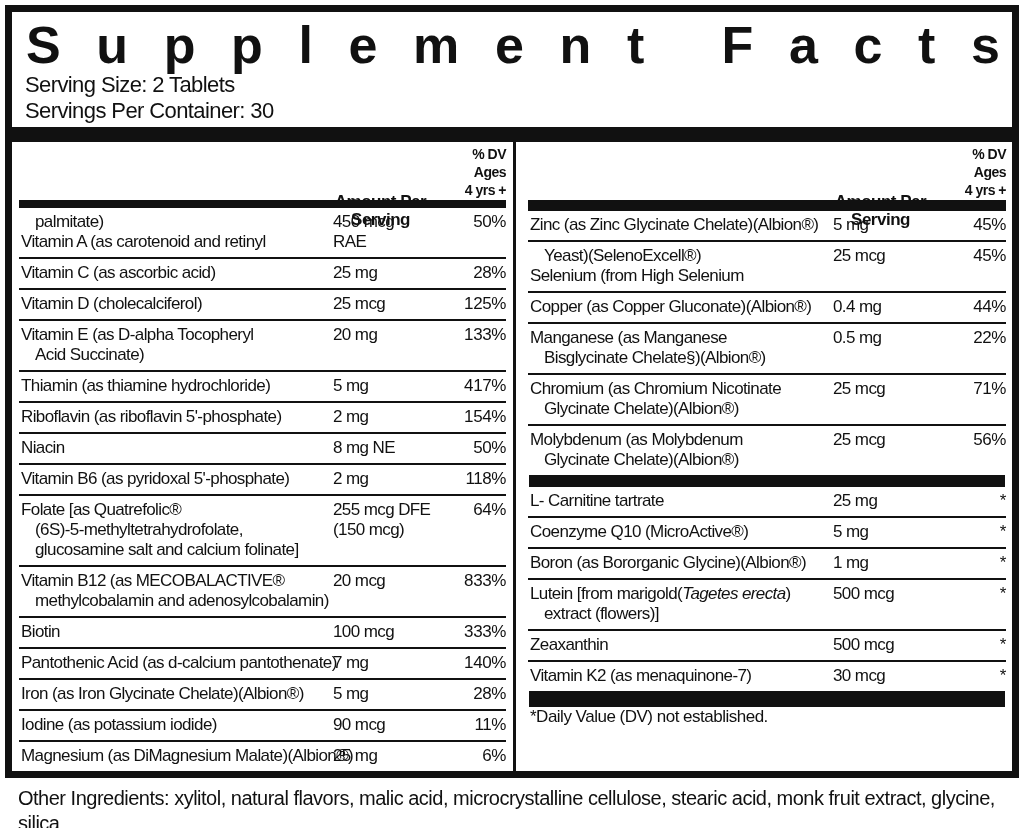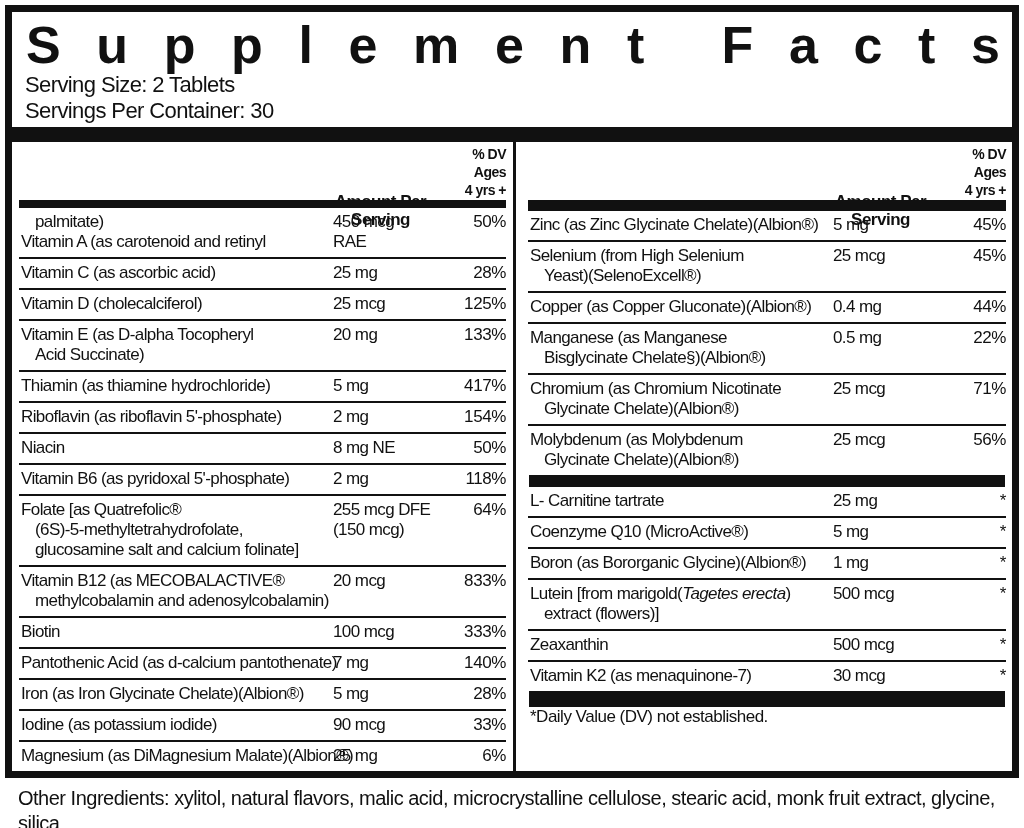--- a/index.html
+++ b/index.html
@@ -218,21 +218,21 @@
             </div>
             <div class="dv">28%</div>
           </div>
           <div class="row">
             <div class="name">
               <div class="nline">Iodine (as potassium iodide)</div>
             </div>
             <div class="amt">
               <div>90 mcg</div>
             </div>
-            <div class="dv">33%</div>
+            <div class="dv">11%</div>
           </div>
           <div class="row">
             <div class="name">
               <div class="nline">Magnesium (as DiMagnesium Malate)(Albion®)</div>
             </div>
             <div class="amt">
               <div>25 mg</div>
             </div>
             <div class="dv">6%</div>
           </div>
@@ -258,22 +258,22 @@
             <div class="name">
               <div class="nline">Zinc (as Zinc Glycinate Chelate)(Albion®)</div>
             </div>
             <div class="amt">
               <div>5 mg</div>
             </div>
             <div class="dv">45%</div>
           </div>
           <div class="row">
             <div class="name">
+              <div class="nline indent">Yeast)(SelenoExcell®)</div>
               <div class="nline">Selenium (from High Selenium</div>
-              <div class="nline indent">Yeast)(SelenoExcell®)</div>
             </div>
             <div class="amt">
               <div>25 mcg</div>
             </div>
             <div class="dv">45%</div>
           </div>
           <div class="row">
             <div class="name">
               <div class="nline">Copper (as Copper Gluconate)(Albion®)</div>
             </div>

